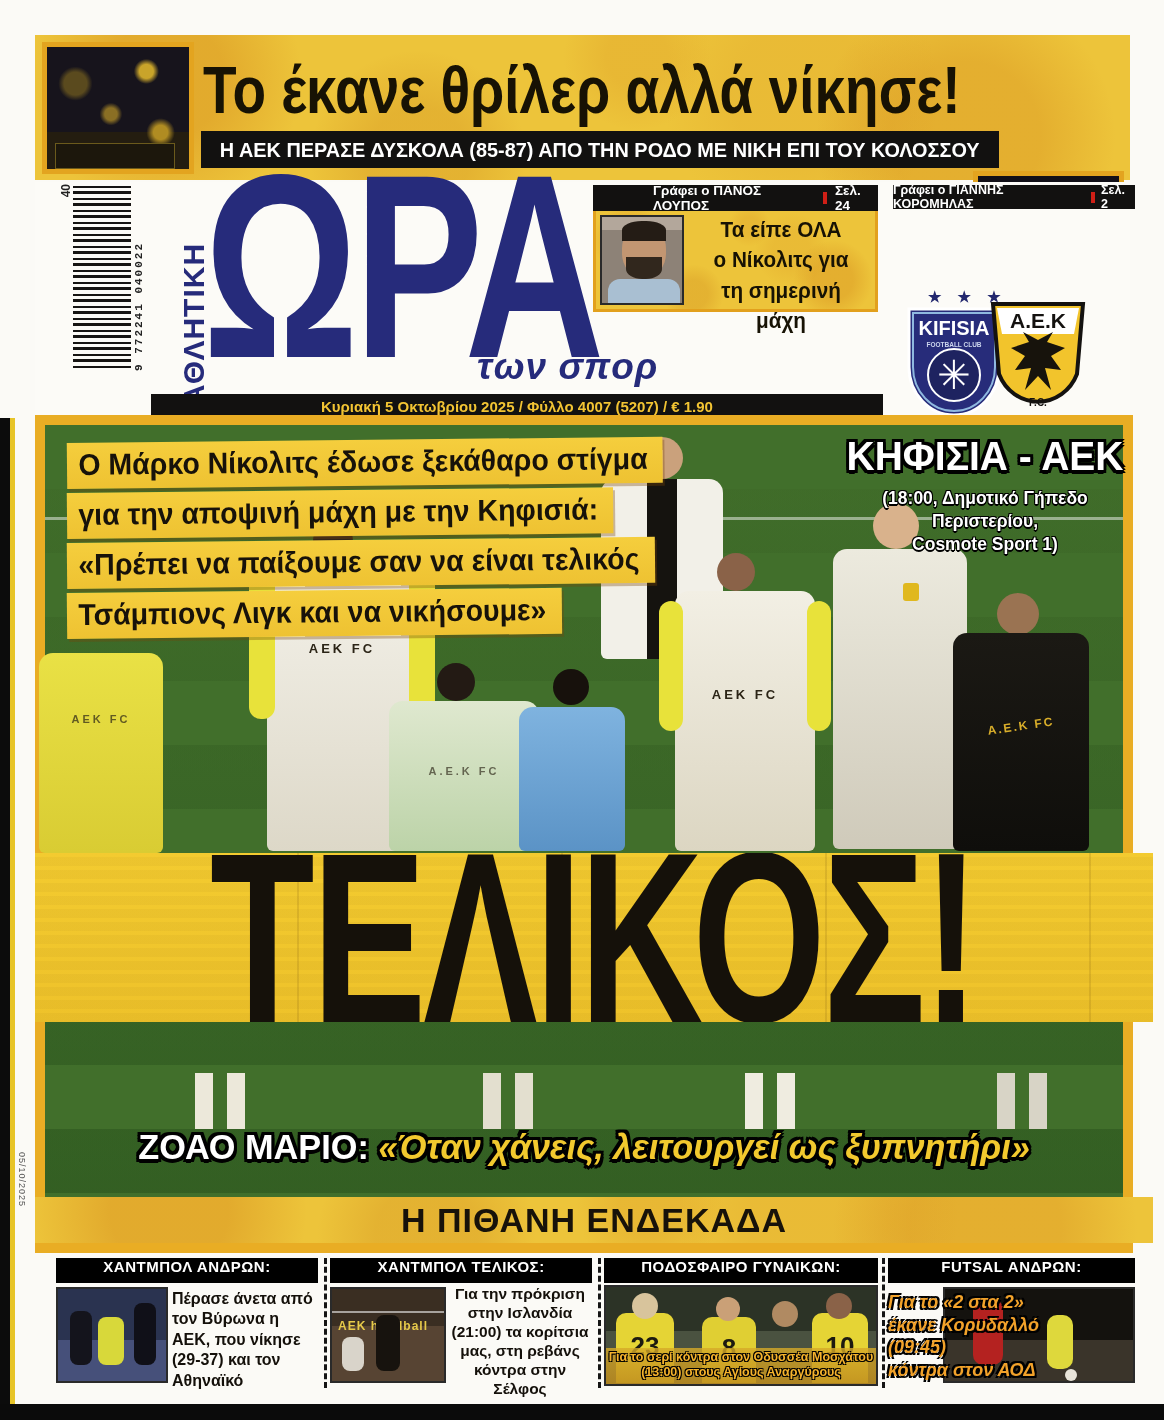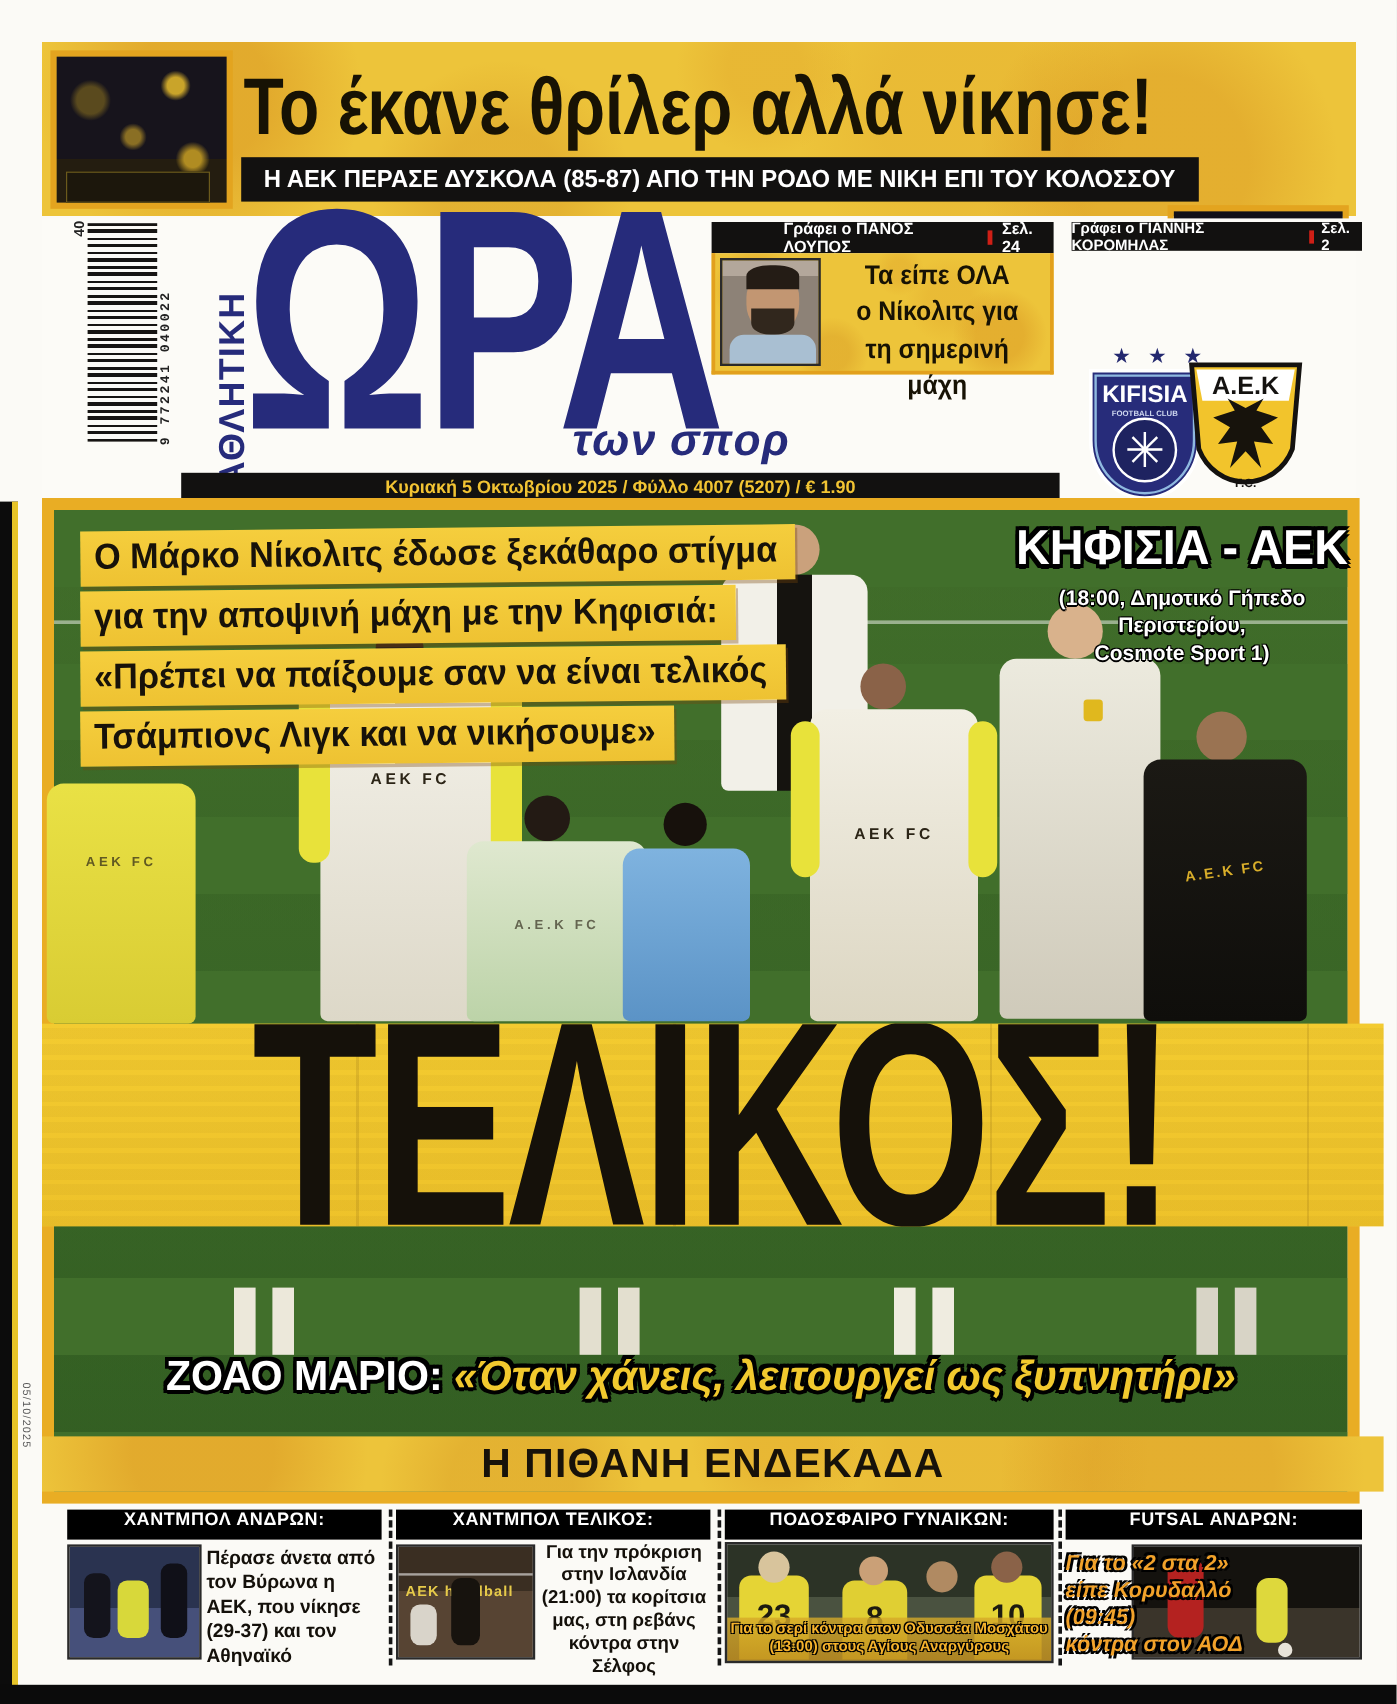--- a/index.html
+++ b/index.html
@@ -288,20 +288,20 @@
       </div>
     <div style="position:relative;height:105px;">
       <div class="abs mini-photo" style="left:55px;top:4px;width:192px;height:96px;background:linear-gradient(180deg,#14120e 0 55%,#3a342a 55% 100%);">
         <div class="abs" style="left:28px;top:10px;width:30px;height:66px;background:#b42220;border-radius:10px;"></div>
         <div class="abs" style="left:102px;top:26px;width:26px;height:54px;background:#ded83c;border-radius:10px;"></div>
         <div class="abs" style="left:120px;top:80px;width:12px;height:12px;border-radius:50%;background:#e8e4da;"></div>
       </div>
       <div class="abs" style="left:0;top:8px;width:170px;color:#f2a22a;font-weight:900;font-size:18px;line-height:1.25;font-style:italic;
                   text-shadow:-2px -2px 0 #000,2px -2px 0 #000,-2px 2px 0 #000,2px 2px 0 #000;">
         <div>Για το «2 στα 2»</div>
-        <div>είπε Κορυδαλλό</div>
+        <div>έκανε Κορυδαλλό</div>
         <div>(09:45)</div>
         <div>κόντρα στον ΑΟΔ</div>
       </div>
     </div>
   </div>
 
 </div>
 
 </body></html>

